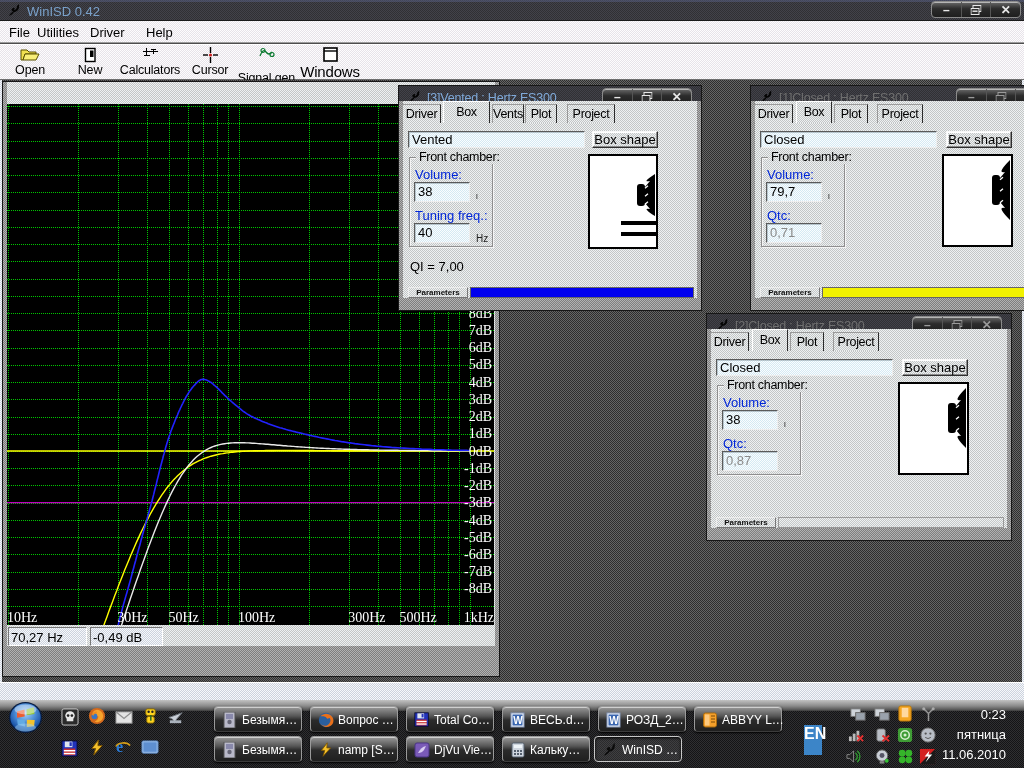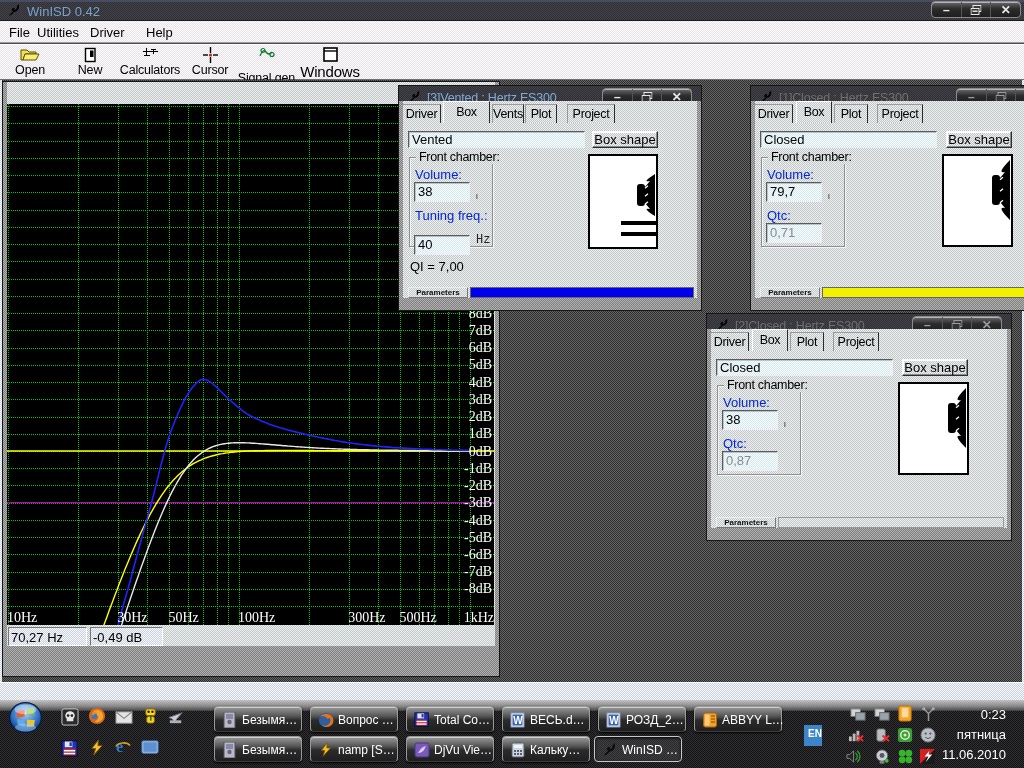--- a/index.html
+++ b/index.html
@@ -253,22 +253,22 @@
       </div>
       <div class="edit d-field" style="left:5px;top:30px;width:177px;height:17px;line-height:15px;">Vented</div>
       <div class="btn d-face" style="left:189px;top:30px;width:66px;height:17px;line-height:15px;">Box shape</div>
       <div class="grp" style="left:6px;top:56px;width:84px;height:90px;">
         <span class="cap d-face">Front chamber:</span>
       </div>
       <div class="blab" style="left:12px;top:66px;">Volume:</div>
       <div class="edit d-field" style="left:11px;top:81px;width:56px;height:20px;line-height:18px;color:#000;">38</div>
       <div class="ab" style="left:73px;top:91px;font-size:8px;color:#222;">l</div>
       <div class="blab" style="left:12px;top:107px;">Tuning freq.:</div>
-      <div class="edit d-field" style="left:11px;top:134px;width:56px;height:20px;line-height:18px;color:#000;">40</div>
-      <div class="ab" style="left:73px;top:132px;font-size:12px;color:#222;font-family:Liberation Mono, monospace;">Hz</div>
+      <div class="edit d-field" style="left:11px;top:122px;width:56px;height:20px;line-height:18px;color:#000;">40</div>
+      <div class="ab" style="left:73px;top:132px;font-size:10px;color:#222;">Hz</div>
       <div class="ab" style="left:7px;top:158px;color:#000;">QI = 7,00</div>
       <div class="ab" style="left:185px;top:53px;width:72px;height:95px;">
         <svg class="ab" style="left:0;top:0" width="70" height="95" viewBox="0 0 70 95">
           <rect x="1" y="1" width="68" height="93" fill="#fff" stroke="#000" stroke-width="2"></rect>
           <rect x="49" y="30" width="8" height="22" rx="3" fill="#000"></rect>
           <path d="M57,33 L62,27 Q53,29 67,20 L67,62 Q53,53 62,55 L57,49 Z" fill="#000"></path>
           <line x1="57" y1="34.2" x2="60" y2="31.8" stroke="#fff" stroke-width="1.3"></line>
           <line x1="57" y1="42.2" x2="60" y2="39.8" stroke="#fff" stroke-width="1.3"></line>
           <line x1="57" y1="50.2" x2="60" y2="47.8" stroke="#fff" stroke-width="1.3"></line>
           <rect x="33" y="67" width="35" height="4" fill="#000"></rect>
@@ -547,21 +547,21 @@
           </g>
         </svg></span>
       <span class="lab">Кальку…</span>
     </div>
     <div class="tbtn" style="left:594px;top:36px;background:conic-gradient(#3f3f41 90deg,#2a2a2c 90deg 180deg,#3f3f41 180deg 270deg,#2a2a2c 270deg) 0 0/2px 2px;box-shadow:inset 0 1px 3px #000;border-color:#c8c8c8;">
       <span class="ico"><svg width="16" height="16" viewBox="0 0 15 15">
           <path d="M2,13 C4,9 5,10 6,8 C4,8 4,6 6,5 C8,4 8,6 7,7 C9,7 10,5 10,3 L12,1 L12,4 C12,7 9,9 7,9 C6,11 4,12 2,13 Z" fill="#0a0a0a"></path>
         </svg></span>
       <span class="lab">WinISD …</span>
     </div>
-    <div class="ab" style="left:804px;top:25px;width:18px;height:21px;background:#3c85c8;color:#fff;font-size:10px;font-weight:bold;text-align:right;line-height:17px;">EN</div>
+    <div class="ab" style="left:804px;top:25px;width:18px;height:30px;background:#3c85c8;color:#fff;font-size:16px;font-weight:bold;text-align:center;line-height:17px;">EN</div>
     <svg class="trayico" style="left:850px;top:6px;" width="18" height="18" viewBox="0 0 18 18">
       <rect x="1" y="3" width="10" height="8" fill="#cfd4da" stroke="#777"></rect>
       <rect x="6" y="7" width="10" height="8" fill="#9aa2ac" stroke="#666"></rect>
     </svg>
     <svg class="trayico" style="left:874px;top:6px;" width="18" height="18" viewBox="0 0 18 18">
       <rect x="1" y="3" width="10" height="8" fill="#cfd4da" stroke="#777"></rect>
       <rect x="6" y="7" width="10" height="8" fill="#9aa2ac" stroke="#666"></rect>
     </svg>
     <svg class="trayico" style="left:897px;top:5px;" width="18" height="18" viewBox="0 0 18 18">
       <rect x="2" y="1" width="13" height="16" rx="2" fill="#f5a623" stroke="#b87708"></rect>

